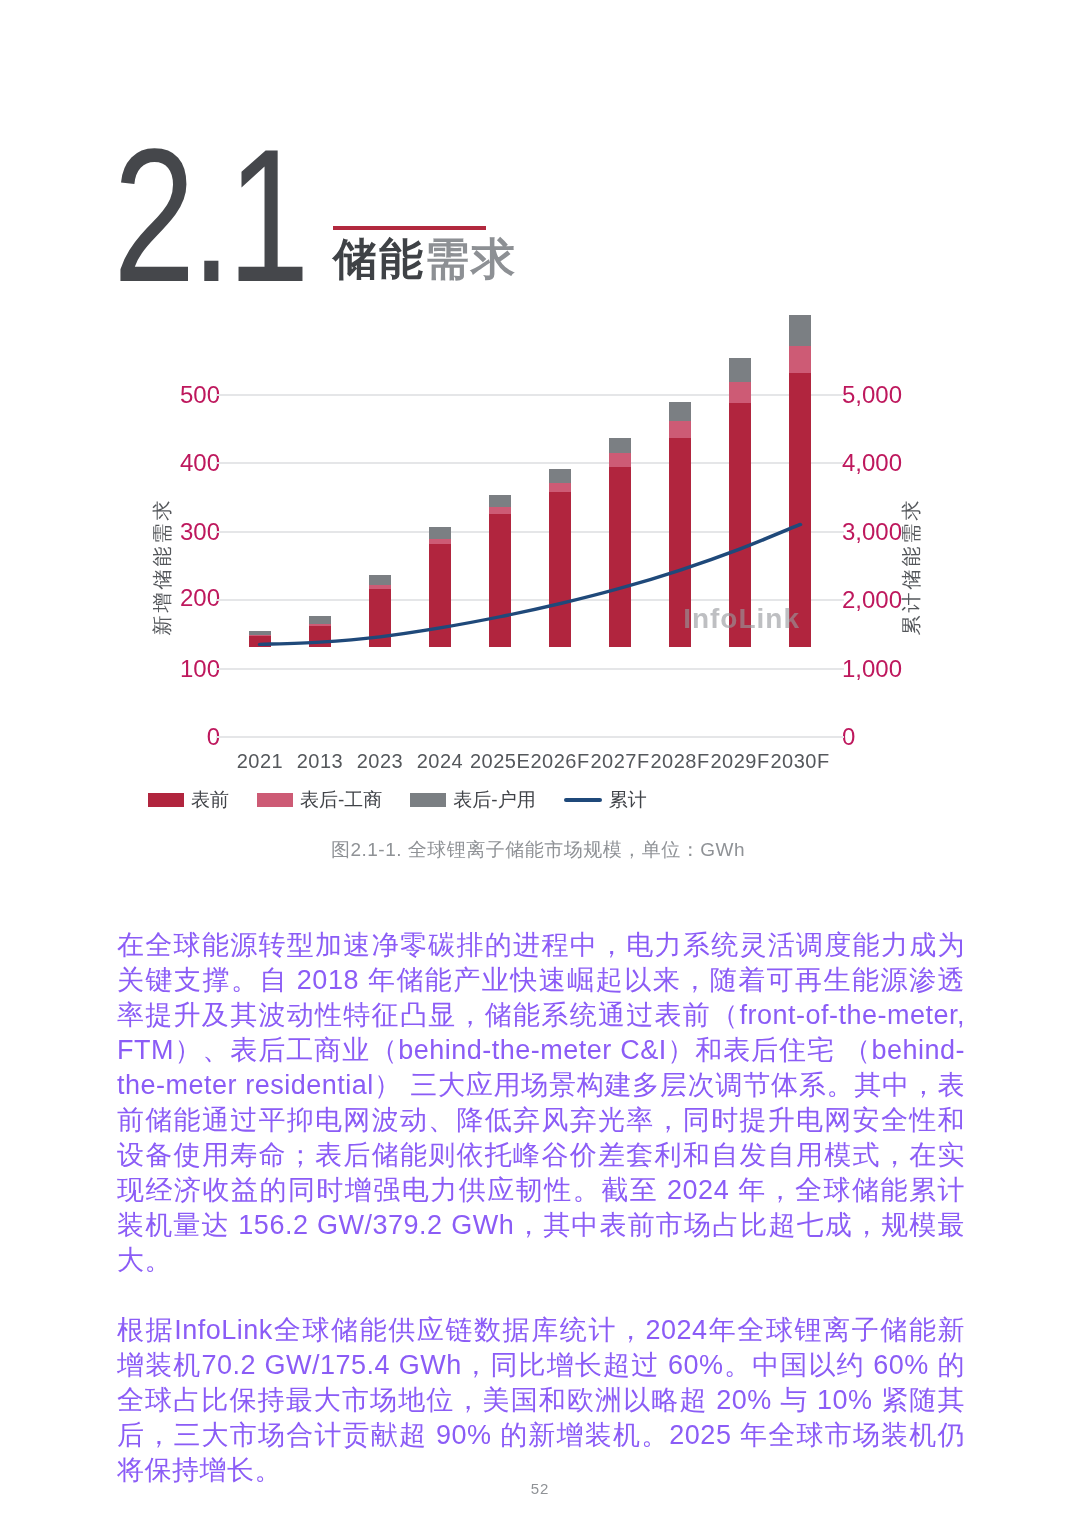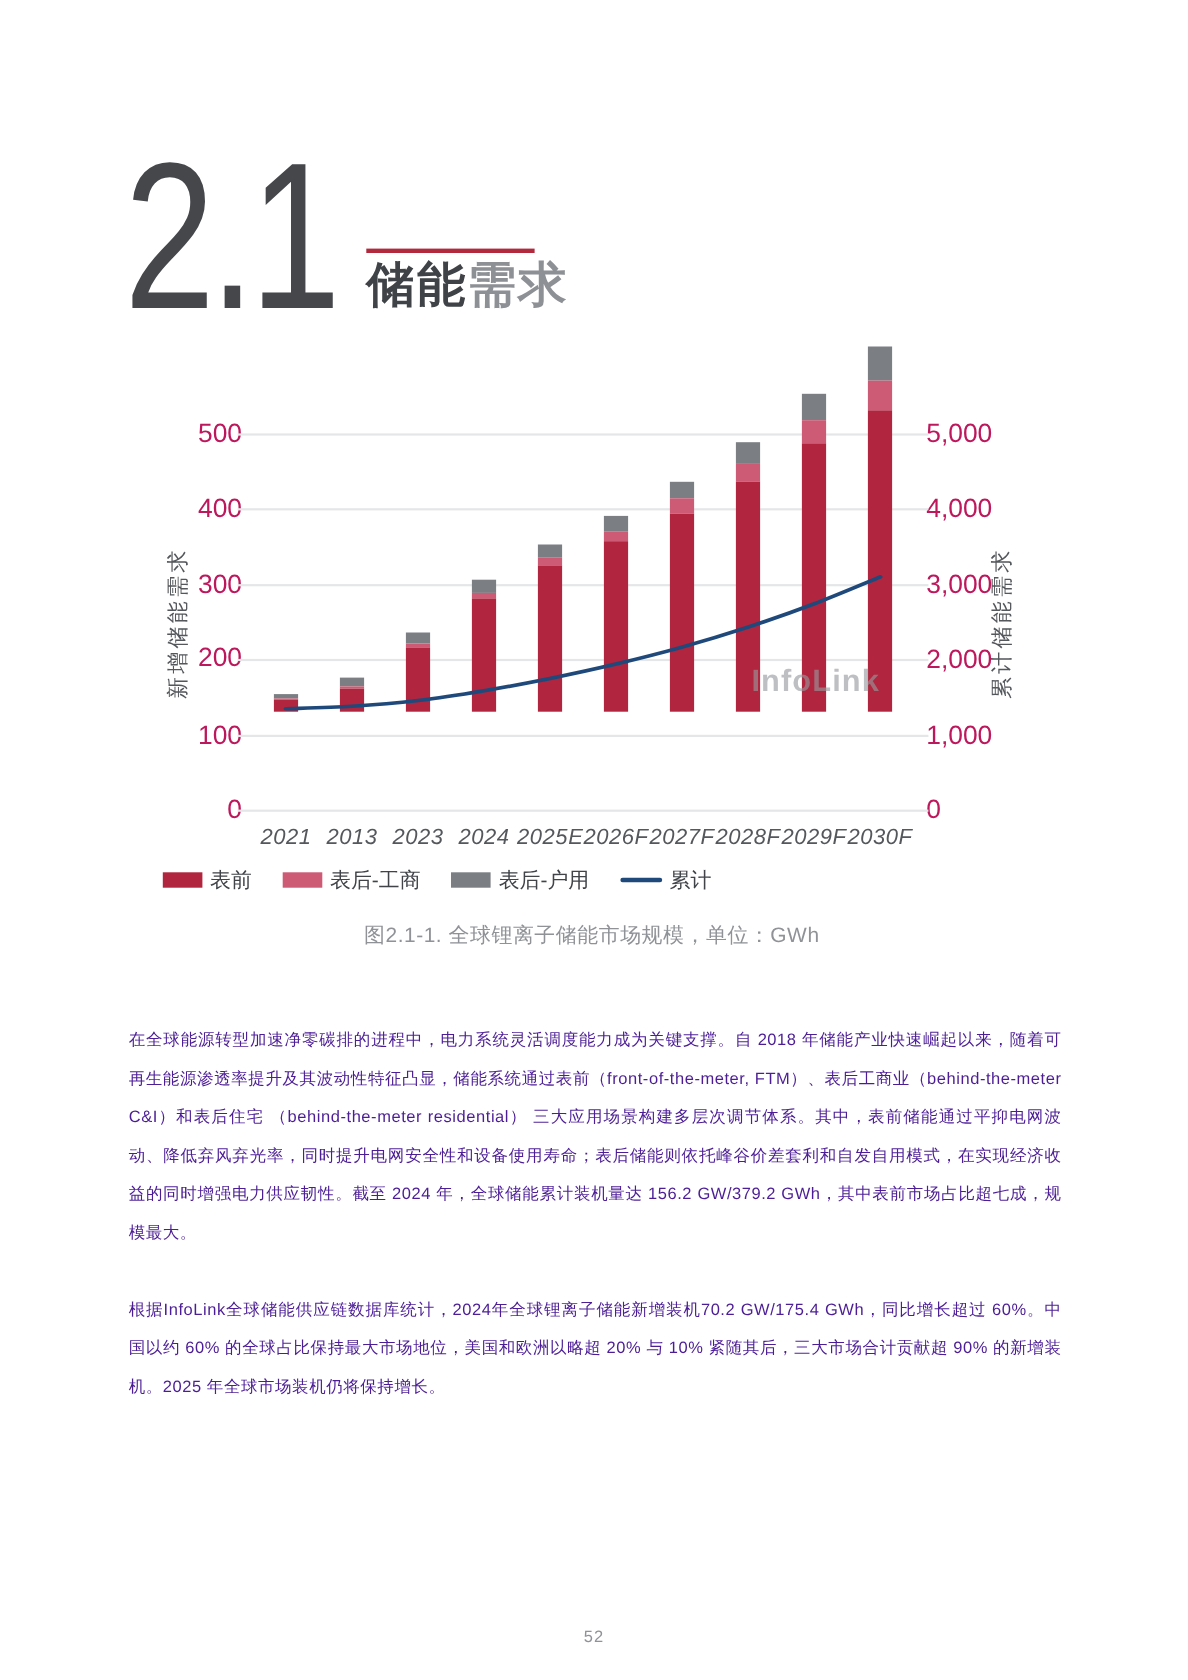--- a/index.html
+++ b/index.html
@@ -31,33 +31,33 @@
   .bar-stack{width:22px;display:flex;flex-direction:column-reverse;}
   .bar-seg{width:100%;}
   .watermark{position:absolute;right:30px;bottom:12px;font-size:28px;font-weight:bold;color:#97999d;
              opacity:0.62;z-index:3;letter-spacing:1px;}
   .line-svg{position:absolute;inset:0;width:100%;height:100%;z-index:4;overflow:visible;}
   .cumline{fill:none;stroke-width:4.5;stroke-linecap:round;stroke-linejoin:round;}
 
   .xlabels-row{display:flex;margin-top:13px;}
   .xl-spacer{width:82px;flex:none;}
   .xlabels{width:600px;display:flex;justify-content:space-around;}
-  .xlabel{width:60px;text-align:center;font-size:20px;color:#54575b;letter-spacing:0.5px;font-style:italic;}
+  .xlabel{width:60px;text-align:center;font-size:20px;color:#54575b;letter-spacing:0.5px;}
 
   .legend{margin-top:14px;display:flex;justify-content:flex-start;align-items:center;gap:28px;}
   .legend-item{display:flex;align-items:center;gap:7px;}
   .legend-swatch{width:36px;height:14px;flex:none;}
   .legend-line{width:38px;height:4px;border-radius:2px;flex:none;}
   .legend-label{font-size:19px;color:#404348;}
 
   .caption{margin-top:24px;text-align:center;font-size:19px;color:#8f9296;letter-spacing:0.5px;}
 
   
   .bodytext{position:absolute;left:117px;top:928px;width:848px;}
-  .bodytext p{margin:0 0 35px 0;font-size:15px;line-height:35px;color:#4c1d95;
+  .bodytext p{margin:0 0 35px 0;font-size:27px;line-height:35px;color:#8b5cf6;
               text-align:justify;letter-spacing:0.5px;}
 
   
   .footer{position:absolute;left:0;top:1480px;width:100%;text-align:center;}
   .footer span{font-size:15px;color:#8f9296;letter-spacing:1px;}
 </style>
 </head>
 <body>
 
 <div class="page">

